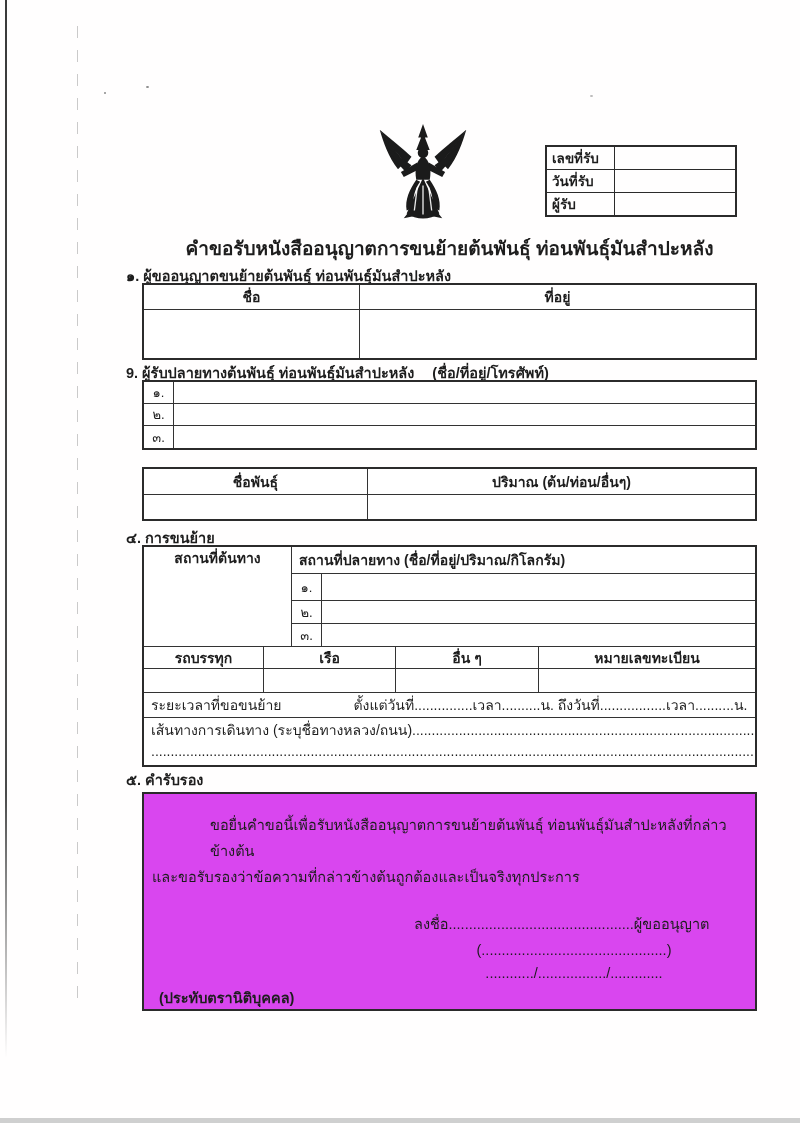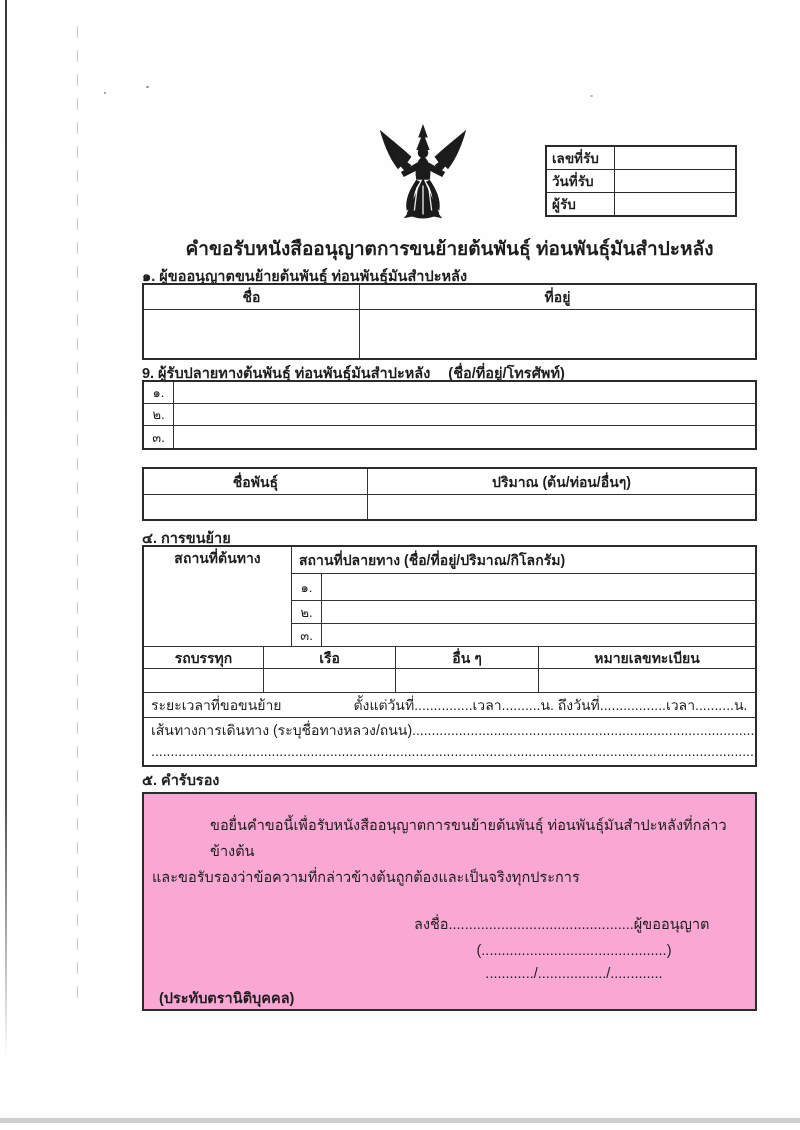--- a/index.html
+++ b/index.html
@@ -23,21 +23,21 @@
 
   
   .receipt{position:absolute;left:545px;top:145px;width:188px;border:2px solid #2b2b2b;}
   .receipt .r-row{display:grid;grid-template-columns:68px 1fr;height:22px;border-bottom:1.5px solid #2b2b2b;}
   .receipt .r-row:last-child{border-bottom:none;}
   .receipt .r-label{border-right:1.5px solid #2b2b2b;font-weight:bold;font-size:13.5px;
     display:flex;align-items:center;padding-left:5px;}
   
   .title{position:absolute;left:142px;top:233px;width:615px;text-align:center;
     font-size:19px;font-weight:bold;white-space:nowrap;}
-  .sec-h{position:absolute;left:142px;font-size:14.5px;font-weight:bold;white-space:nowrap;}
+  .sec-h{position:absolute;left:126px;font-size:14.5px;font-weight:bold;white-space:nowrap;}
   .sec-h .hint{margin-left:14px;}
   .h1{top:264px}.h2{top:361px}.h3{top:451px}.h4{top:526px}.h5{top:768px}
 
   
   .tbl{position:absolute;left:142px;width:615px;border:2px solid #2b2b2b;box-sizing:border-box;background:#fff;}
   .row{display:flex;box-sizing:border-box;}
   .cell{box-sizing:border-box;font-size:14px;}
   .bold{font-weight:bold;}
   .center{display:flex;align-items:center;justify-content:center;}
   .b-r{border-right:1.5px solid #333;}
@@ -78,21 +78,21 @@
   .t4-b .ve{height:23px;}
   .t4-b .c1{width:120px;}.t4-b .c2{width:132px;}.t4-b .c3{width:143px;}.t4-b .c4{flex:1;}
   .t4-c{border-top:1.5px solid #333;height:24px;display:flex;align-items:center;
     padding-left:7px;font-size:14px;white-space:nowrap;overflow:hidden;}
   .t4-c .gap{display:inline-block;width:72px;}
   .t4-d{border-top:1.5px solid #333;height:45px;padding:2px 7px 0 7px;font-size:14px;
     line-height:21px;white-space:nowrap;overflow:hidden;}
 
   
   .box5{position:absolute;left:142px;top:792px;width:615px;height:219px;
-    border:2px solid #2b2b2b;box-sizing:border-box;background:#f9a8d4;}
+    border:2px solid #2b2b2b;box-sizing:border-box;background:#d946ef;}
   .decl{position:absolute;left:8px;top:18px;width:596px;font-size:14.5px;line-height:26px;}
   .decl .l1{padding-left:58px;}
   .sig{position:absolute;left:270px;top:118px;width:320px;font-size:14.5px;}
   .sig .s1{white-space:nowrap;}
   .sig .s2{text-align:center;margin-top:7px;}
   .sig .s3{text-align:center;margin-top:7px;}
   .seal{position:absolute;left:15px;top:192px;font-size:14.5px;font-weight:bold;}
 </style>
 </head>
 <body>

